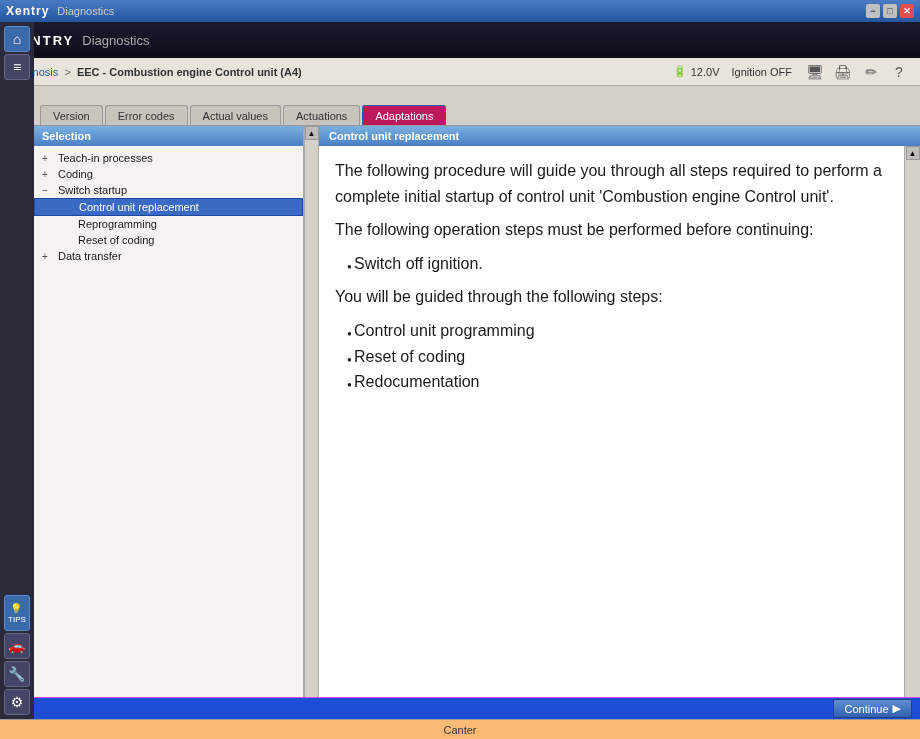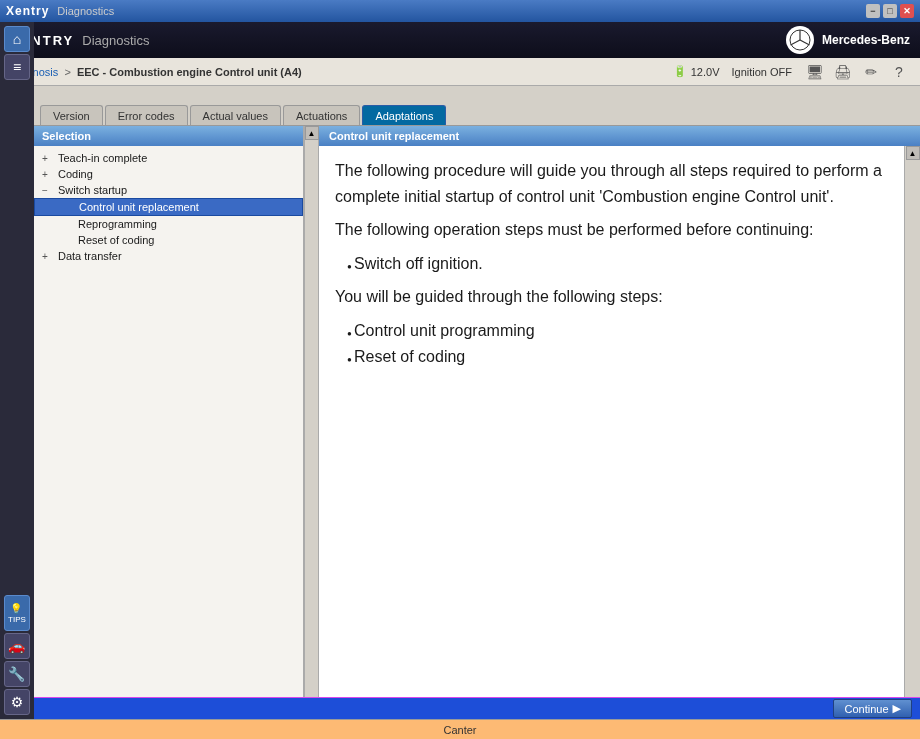--- a/index.html
+++ b/index.html
@@ -80,21 +80,21 @@
       border-bottom: none;
       background: #c8c4bc;
       color: #333;
       margin-right: 2px;
       border-radius: 3px 3px 0 0;
       height: 20px;
       display: flex;
       align-items: center;
     }
     .tab.active {
-      background: #0369a1;
+      background: #be185d;
       color: white;
       border-color: #2a5ca7;
     }
 
     
     #main {
       display: flex;
       height: calc(739px - 22px - 36px - 28px - 24px - 20px - 22px);
       background: #f0ede8;
     }
@@ -258,31 +258,20 @@
     <div class="win-btn minimize">−</div>
     <div class="win-btn maximize">□</div>
     <div class="win-btn close">✕</div>
   </div>
 </div>
 
 <div id="topbar">
   <div class="brand-left">
     <span class="xentry-text">XENTRY</span>
     <span class="diag-text">Diagnostics</span>
-  </div>
-  <div class="brand-right">
-    <div class="mb-logo">
-      <svg width="22" height="22" viewBox="0 0 22 22">
-        <circle cx="11" cy="11" r="10" fill="none" stroke="#333" stroke-width="1"></circle>
-        <line x1="11" y1="1" x2="11" y2="11" stroke="#333" stroke-width="1.2"></line>
-        <line x1="1.5" y1="16" x2="11" y2="11" stroke="#333" stroke-width="1.2"></line>
-        <line x1="20.5" y1="16" x2="11" y2="11" stroke="#333" stroke-width="1.2"></line>
-      </svg>
-    </div>
-    <span class="mb-brand">Mercedes-Benz</span>
   </div>
 </div>
 
 <div id="infobar">
   <div class="breadcrumb">
     <a href="#">Diagnosis</a>
     <span class="separator">&gt;</span>
     <strong>EEC - Combustion engine Control unit (A4)</strong>
   </div>
   <div class="status-area">
@@ -318,21 +307,21 @@
 
     <div style="display:flex; width:285px; border-right:1px solid #aaa;">
       <div id="sidebar" style="flex:1; display:flex; flex-direction:column;">
         <div id="sidebar-header">
           <span>Selection</span>
         </div>
         <div id="sidebar-content">
 
         <div class="tree-item">
               <span class="expand-icon">+</span>
-              <span>Teach-in complete</span>
+              <span>Teach-in processes</span>
             </div>
             <div class="tree-item">
               <span class="expand-icon">+</span>
               <span>Coding</span>
             </div>
             <div class="tree-item">
               <span class="expand-icon">−</span>
               <span>Switch startup</span>
             </div>
             <div class="tree-item sub selected">
@@ -368,20 +357,21 @@
         <div id="content-body">
           <p>The following procedure will guide you through all steps required to perform a complete initial startup of control unit 'Combustion engine Control unit'.</p>
           <p>The following operation steps must be performed before continuing:</p>
           <ul>
             <li>Switch off ignition.</li>
           </ul>
           <p>You will be guided through the following steps:</p>
           <ul>
             <li>Control unit programming</li>
             <li>Reset of coding</li>
+            <li>Redocumentation</li>
           </ul>
         </div>
         <div id="content-scroll-right">
           <div class="scroll-btn">▲</div>
           <div style="flex:1;"></div>
           <div class="scroll-btn">▼</div>
         </div>
       </div>
     </div>
   </div>

